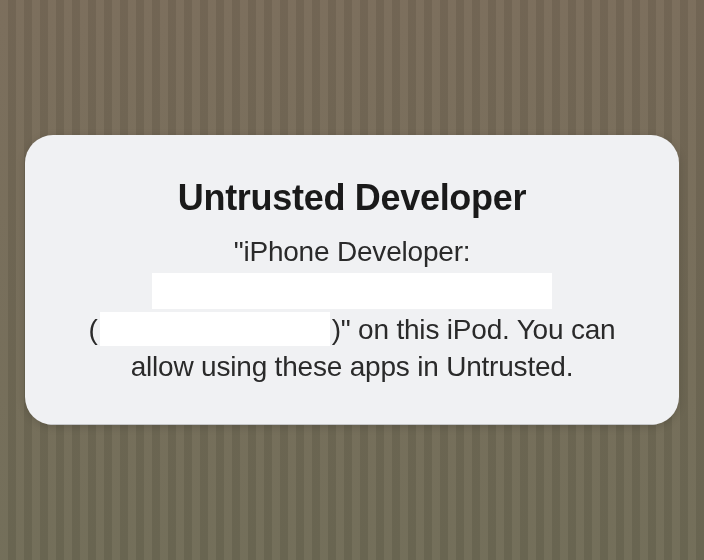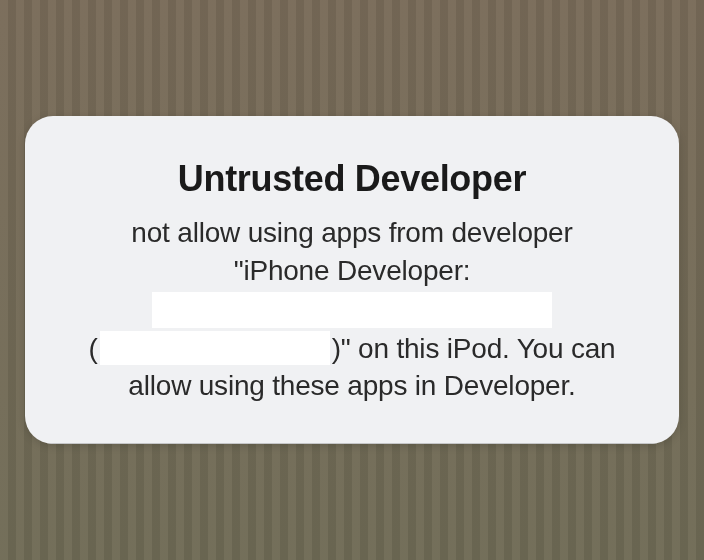--- a/index.html
+++ b/index.html
@@ -114,25 +114,24 @@
   </style>
 </head>
 <body>
 
 <div class="backdrop-stripe"></div>
 
 <div class="alert-dialog">
   <div class="alert-content">
     <div class="alert-title">Untrusted Developer</div>
     <div class="alert-message">
-      <div>not allow using apps from developer</div>
       <div>"iPhone Developer:</div>
       <div class="redacted-line"></div>
       <div class="message-line-with-redact">
         <span>(</span>
         <span class="inline-redact"></span>
         <span>)" on this iPod. You can</span>
       </div>
-      <div>allow using these apps in Developer.</div>
+      <div>allow using these apps in Untrusted.</div>
     </div>
   </div>
   <div class="alert-separator"></div>
 </div>
 
 </body></html>

